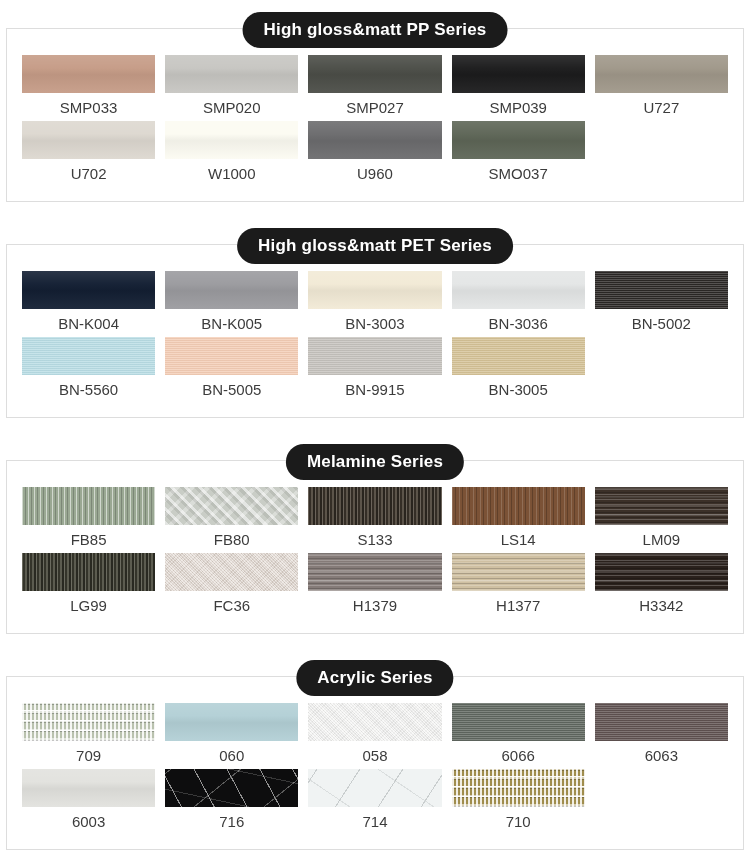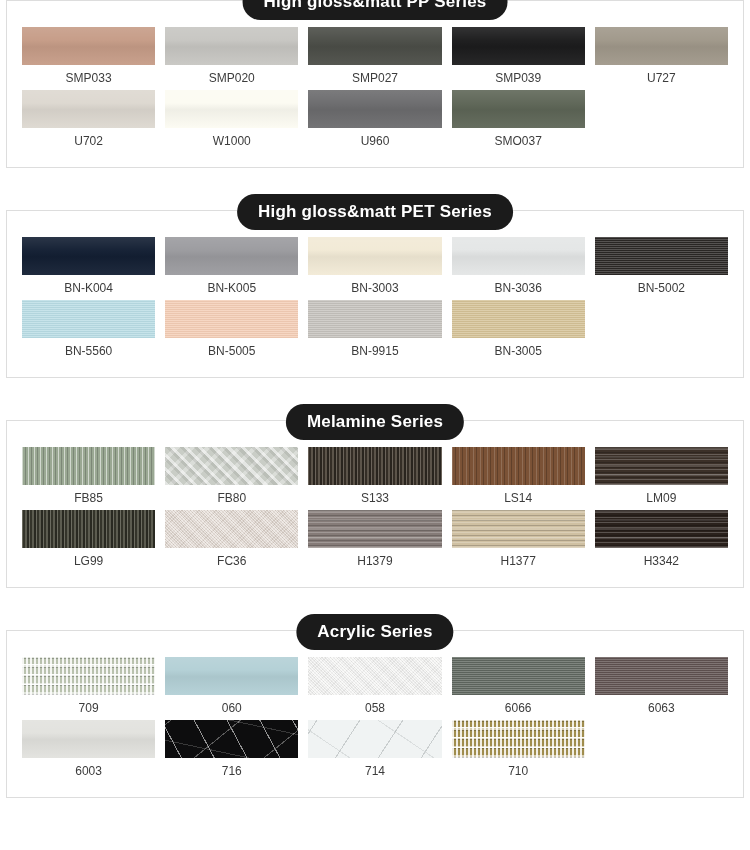--- a/index.html
+++ b/index.html
@@ -25,21 +25,21 @@
 
   
   .section {
     position: relative;
     margin: 0 6px;
     border: 1px solid #dddddd;
     background: #ffffff;
     box-sizing: border-box;
   }
   .section + .section { margin-top: 42px; }
-  .section.first { }
+  .section.first { margin-top: 28px; }
 
   .section-title {
     position: absolute;
     top: -17px;
     left: 50%;
     transform: translateX(-50%);
     background: #1b1b1b;
     color: #ffffff;
     font-size: 17px;
     font-weight: bold;
@@ -70,21 +70,21 @@
     width: 100%;
     height: 38px;
     display: block;
     background-color: #cccccc;
     background-repeat: repeat;
     position: relative;
     overflow: hidden;
   }
 
   .cell-label {
-    font-size: 12px;
+    font-size: 15px;
     color: #3c3c3c;
     line-height: 1;
     padding-top: 7px;
     white-space: nowrap;
   }
 
   
   .tex-vstripe {
     background-image:
       repeating-linear-gradient(90deg,

